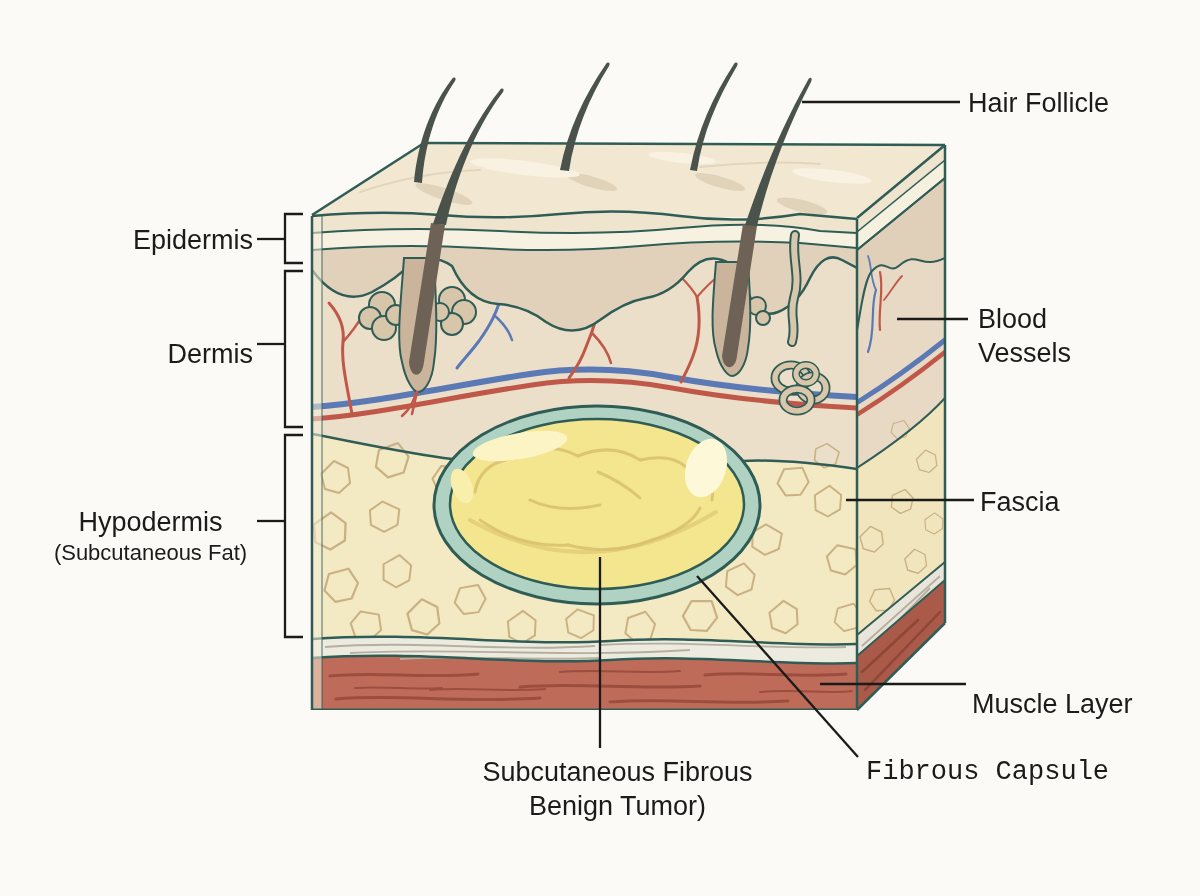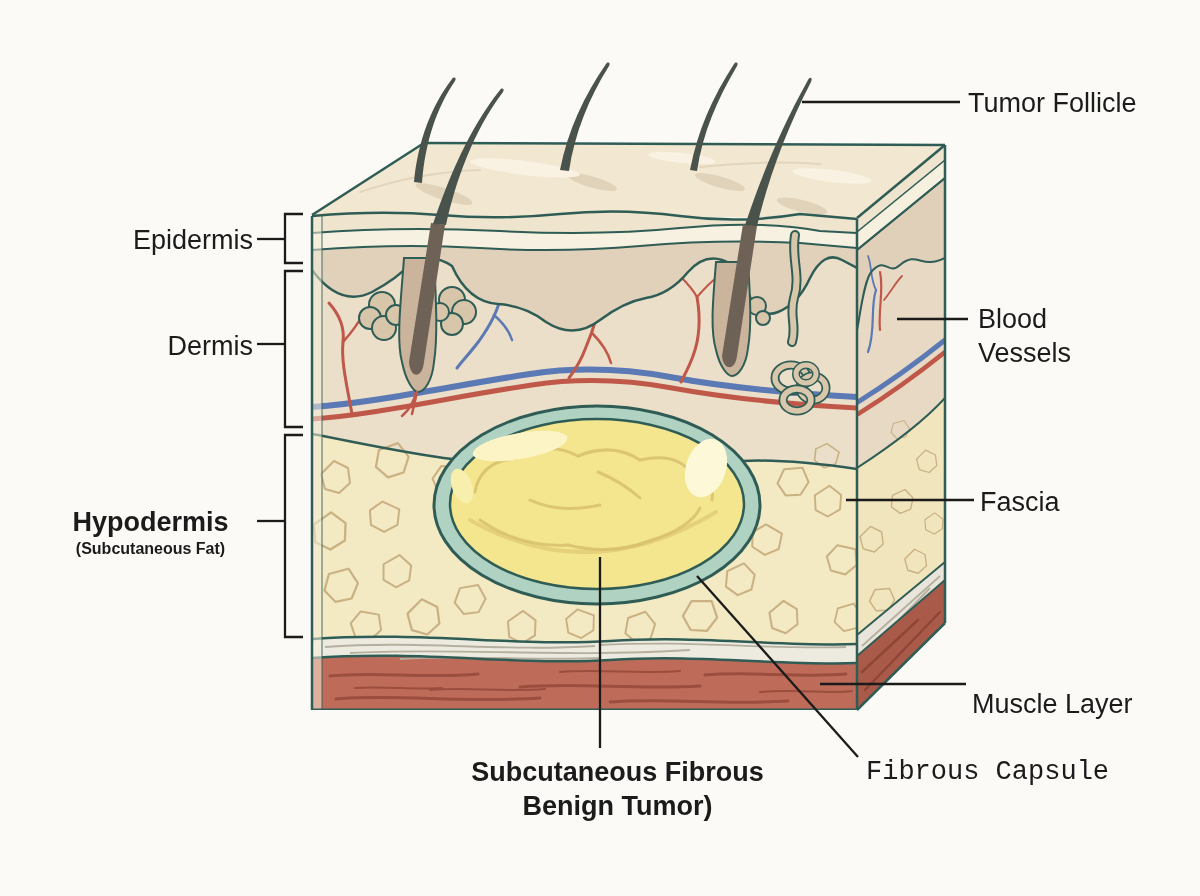--- a/index.html
+++ b/index.html
@@ -2,22 +2,22 @@
 <html><head>
 <meta charset="utf-8">
 <style>
   html,body{margin:0;padding:0;}
   #stage{position:relative;width:1200px;height:896px;background:#fbfaf6;overflow:hidden;
          font-family:"Liberation Sans",sans-serif;}
   #art{position:absolute;left:0;top:0;}
   .diagram-label{position:absolute;color:#1b1b1b;font:400 27px/1.26 "Liberation Sans",sans-serif;
                  white-space:nowrap;}
   .right-align{text-align:left;}
-  .center{text-align:center;white-space:normal;font-weight:bold;}
-  .sub{font-size:16px;}
+  .center{text-align:center;white-space:normal;}
+  .sub{font-size:22px;}
 </style>
 </head>
 <body>
 
 <div id="stage">
 
 <svg id="art" width="1200" height="896" viewBox="0 0 1200 896">
   <defs>
     <clipPath id="cpFront">
       <path d="M312,216 Q380,210 440,215 T560,214 T680,216 T800,214 L857,219 L857,710 L312,710 Z"></path>
@@ -276,25 +276,25 @@
     <path d="M697,576 L858,757"></path>
     <path d="M303,214 L285,214 L285,263 L303,263"></path>
     <path d="M257,239 L285,239"></path>
     <path d="M303,271 L285,271 L285,427 L303,427"></path>
     <path d="M257,344 L285,344"></path>
     <path d="M303,435 L285,435 L285,637 L303,637"></path>
     <path d="M257,521 L285,521"></path>
   </g>
 </svg>
 
-<div class="diagram-label" style="left:968px;top:86px;">Tumor Follicle</div>
+<div class="diagram-label" style="left:968px;top:86px;">Hair Follicle</div>
 
 <div class="diagram-label right-align" style="right:947px;top:223px;">Epidermis</div>
 
-<div class="diagram-label right-align" style="right:947px;top:329px;">Dermis</div>
+<div class="diagram-label right-align" style="right:947px;top:337px;">Dermis</div>
 
 <div class="diagram-label center" style="left:28px;top:505px;width:245px;">
   <div>Hypodermis</div>
   <div class="sub">(Subcutaneous Fat)</div>
 </div>
 
 <div class="diagram-label" style="left:978px;top:302px;">
   <div>Blood</div>
   <div>Vessels</div>
 </div>

